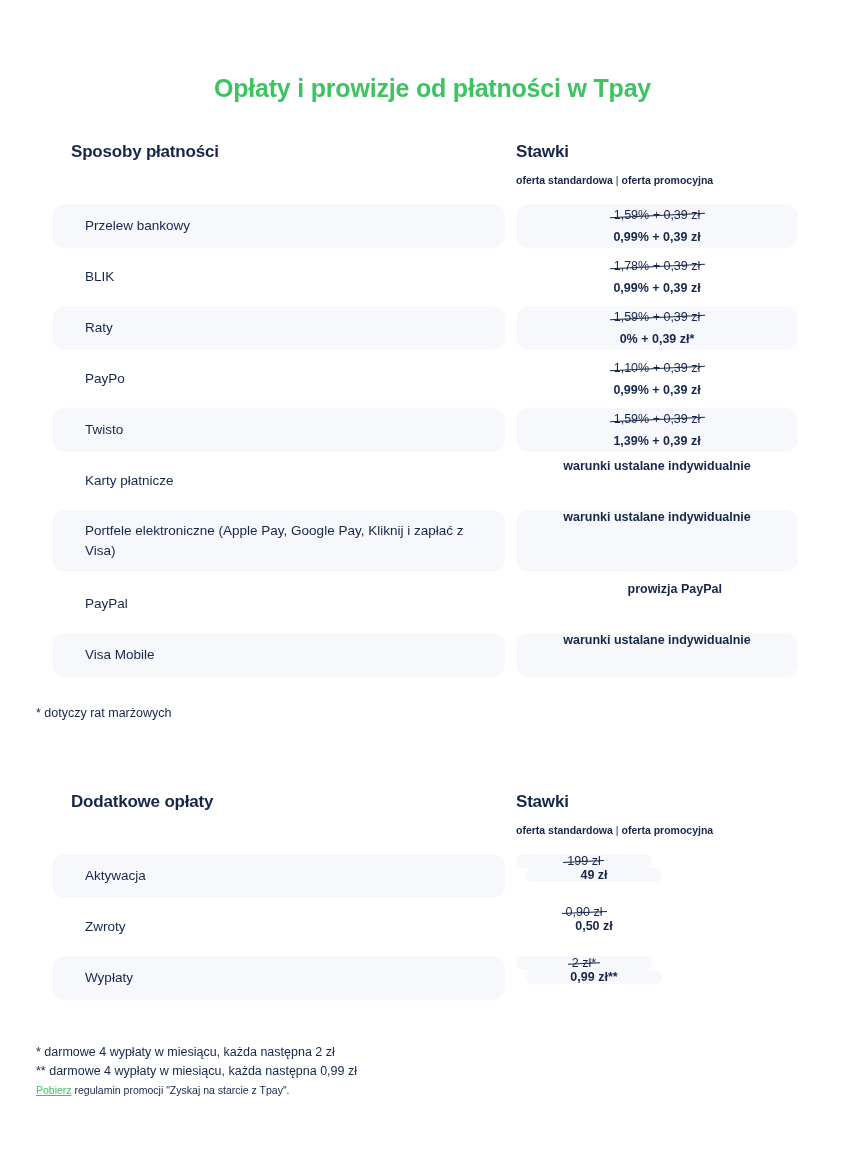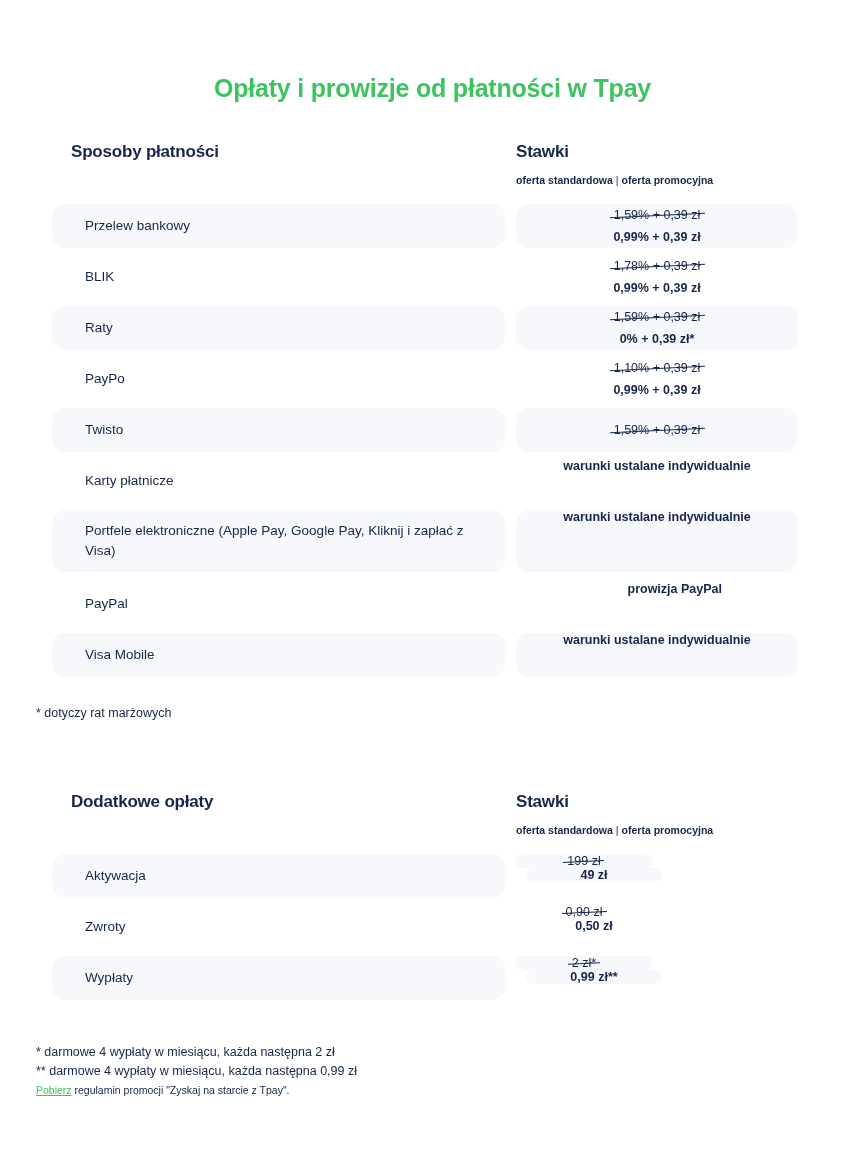--- a/index.html
+++ b/index.html
@@ -250,20 +250,21 @@
             </div>
             <div class="rate-promo">0,99% + 0,39 zł</div>
           </div>
         </div>
         <div class="row shaded" style="margin-bottom: 7px;">
           <div class="cell-label" style="height: 44px;">Twisto</div>
           <div class="cell-rates" style="height: 44px;">
             <div class="rate-std">
               <span class="struck">1,59% + 0,39 zł</span>
             </div>
+            <div class="rate-promo">1,39% + 0,39 zł</div>
           </div>
         </div>
         <div class="row" style="margin-bottom: 7px;">
           <div class="cell-label" style="height: 44px;">Karty płatnicze</div>
           <div class="cell-rates" style="height: 44px;">
             <div class="rate-full">warunki ustalane indywidualnie</div>
           </div>
         </div>
         <div class="row shaded" style="margin-bottom: 10px;">
           <div class="cell-label" style="height: 62px;">Portfele elektroniczne (Apple Pay, Google Pay, Kliknij i zapłać z Visa)</div>

